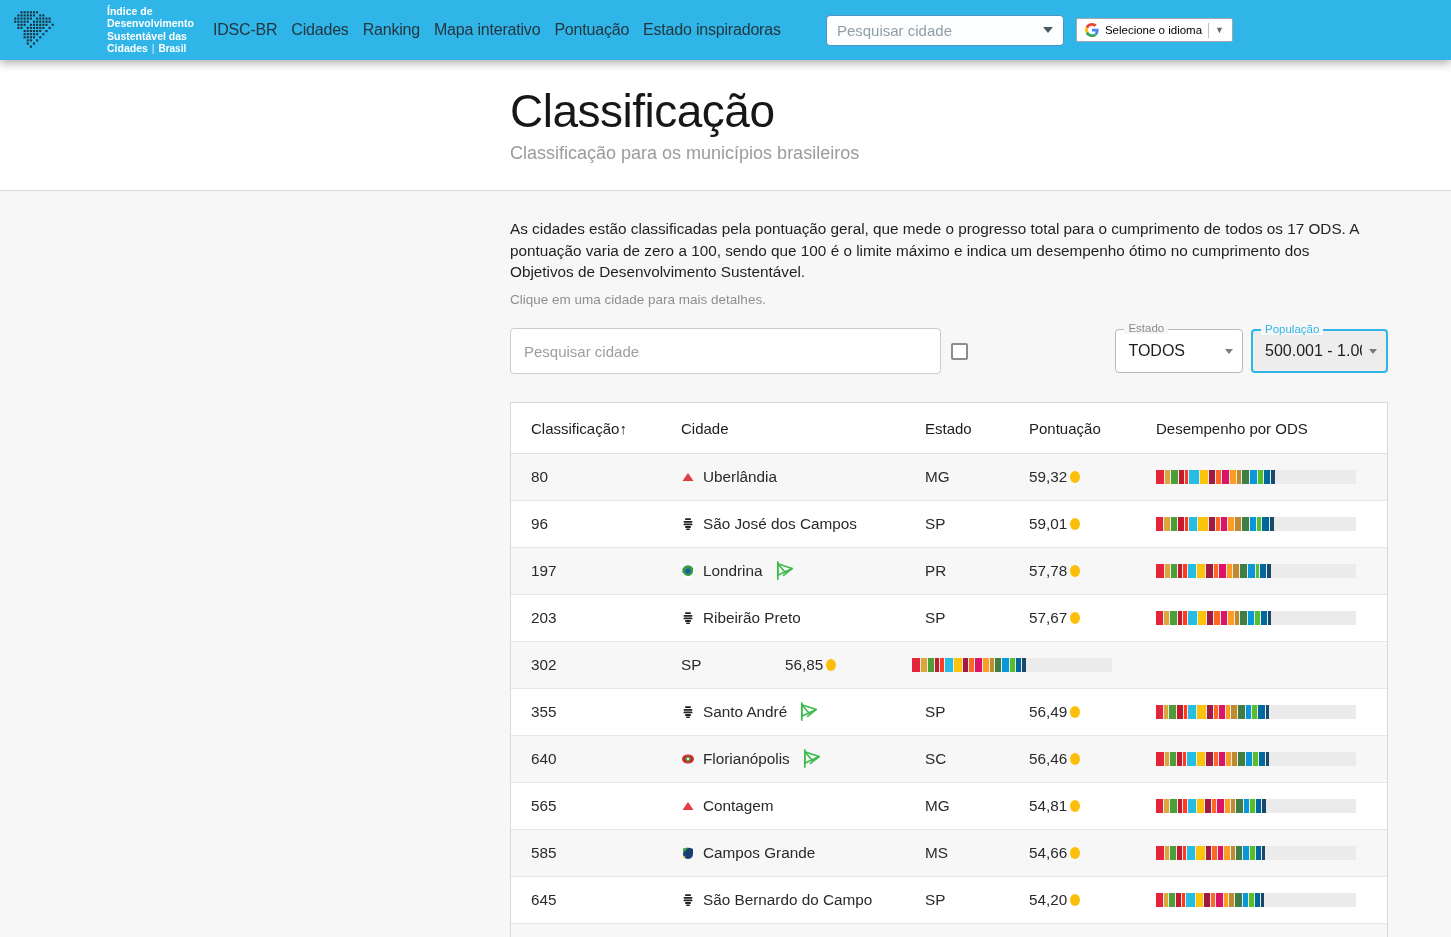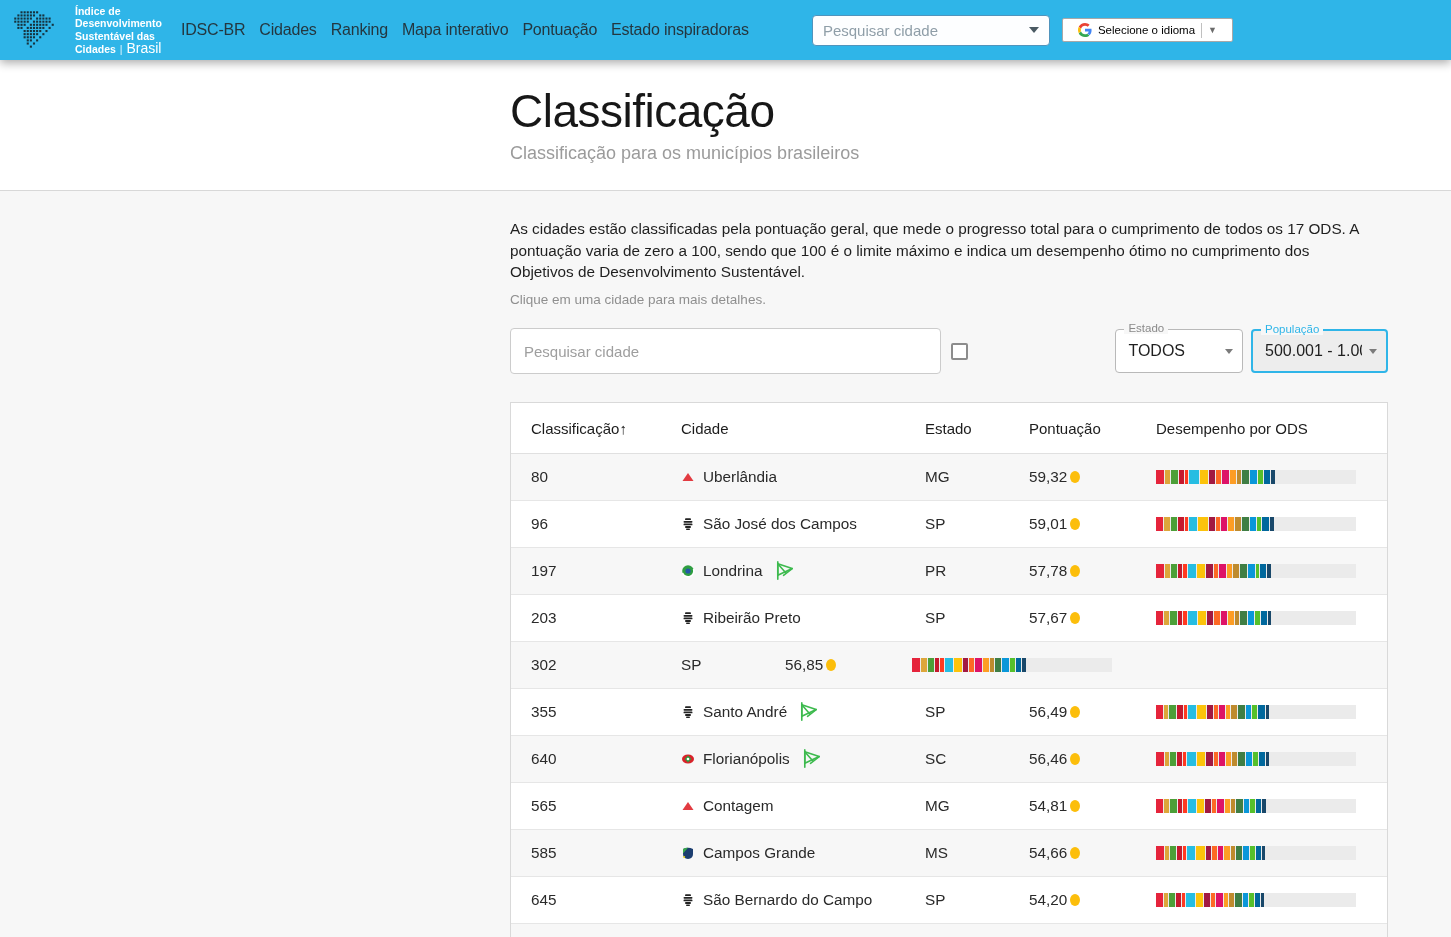--- a/index.html
+++ b/index.html
@@ -3,34 +3,34 @@
 <meta charset="utf-8">
 <style>
   * { box-sizing: border-box; margin: 0; padding: 0; }
   html,body { width:1451px; height:937px; overflow:hidden; }
   body { font-family:"Liberation Sans","DejaVu Sans",sans-serif; background:#fff; }
   .page { width:1451px; height:937px; display:flex; flex-direction:column; overflow:hidden; }
 
   
   .navbar { position:relative; z-index:10; height:60px; flex:0 0 60px; background:var(--cyan,#2fb5e8);
             display:flex; align-items:center; box-shadow:0 3px 9px rgba(0,0,0,.33); }
-  .logo { display:flex; align-items:center; margin-left:8px; cursor:pointer; }
+  .logo { display:flex; align-items:center; margin-left:8px; cursor:pointer;gap:32px; }
   .logo-map { width:54px; height:52px; display:flex; align-items:center; }
   .logo-text { margin-left:13px; color:#fff; font-size:10.5px; font-weight:bold; line-height:12.5px; white-space:nowrap; }
-  .logo-text .brasil { font-weight:normal; font-size:14px; }
+  .logo-text .brasil { font-weight:bold; font-size:10px; }
   .logo-text .sep { font-weight:100; opacity:.85; padding:0 1px; }
   .nav-menu { display:flex; margin-left:17px; gap:10px; align-items:center; }
   .nav-item { font-size:16px; letter-spacing:-.2px; color:#243740; cursor:pointer; padding:4px 2px; white-space:nowrap; }
   .nav-search { margin-left:auto; width:238px; height:31px; border:1px solid #4f94bd; border-radius:4px;
                 background:#fdfeff; display:flex; align-items:center; padding:0 10px; cursor:pointer; position:relative; }
   .nav-search .ph { color:#8f9ea8; font-size:15px; }
   .nav-search .caret { position:absolute; right:10px; width:0; height:0;
                        border-left:5px solid transparent; border-right:5px solid transparent; border-top:6px solid #4a5a63; }
   .translate { margin-left:12px; margin-right:218px; height:24px; background:#fff; border:1px solid #a8a8a8;
-               border-radius:2px; display:flex; align-items:center; padding:0 15px; cursor:pointer; }
+               border-radius:2px; display:flex; align-items:center; padding:0 8px; cursor:pointer; }
   .translate .g { width:14px; height:14px; display:flex; }
   .translate .tl { font-size:11.5px; color:#000; margin:0 6px 0 6px; white-space:nowrap; }
   .translate .div { width:1px; height:15px; background:#c0c0c0; margin-right:6px; }
   .translate .arr { font-size:9px; color:#6b6b6b; }
 
   
   .title-band { flex:0 0 131px; background:#fff; border-bottom:1px solid #d8d8d8; }
   .title-band h1 { margin-left:510px; padding-top:24px; font-size:46px; font-weight:400; letter-spacing:-.5px; color:#171717; }
   .subtitle { margin-left:510px; margin-top:5px; font-size:18px; color:#9b9b9b; }
 

